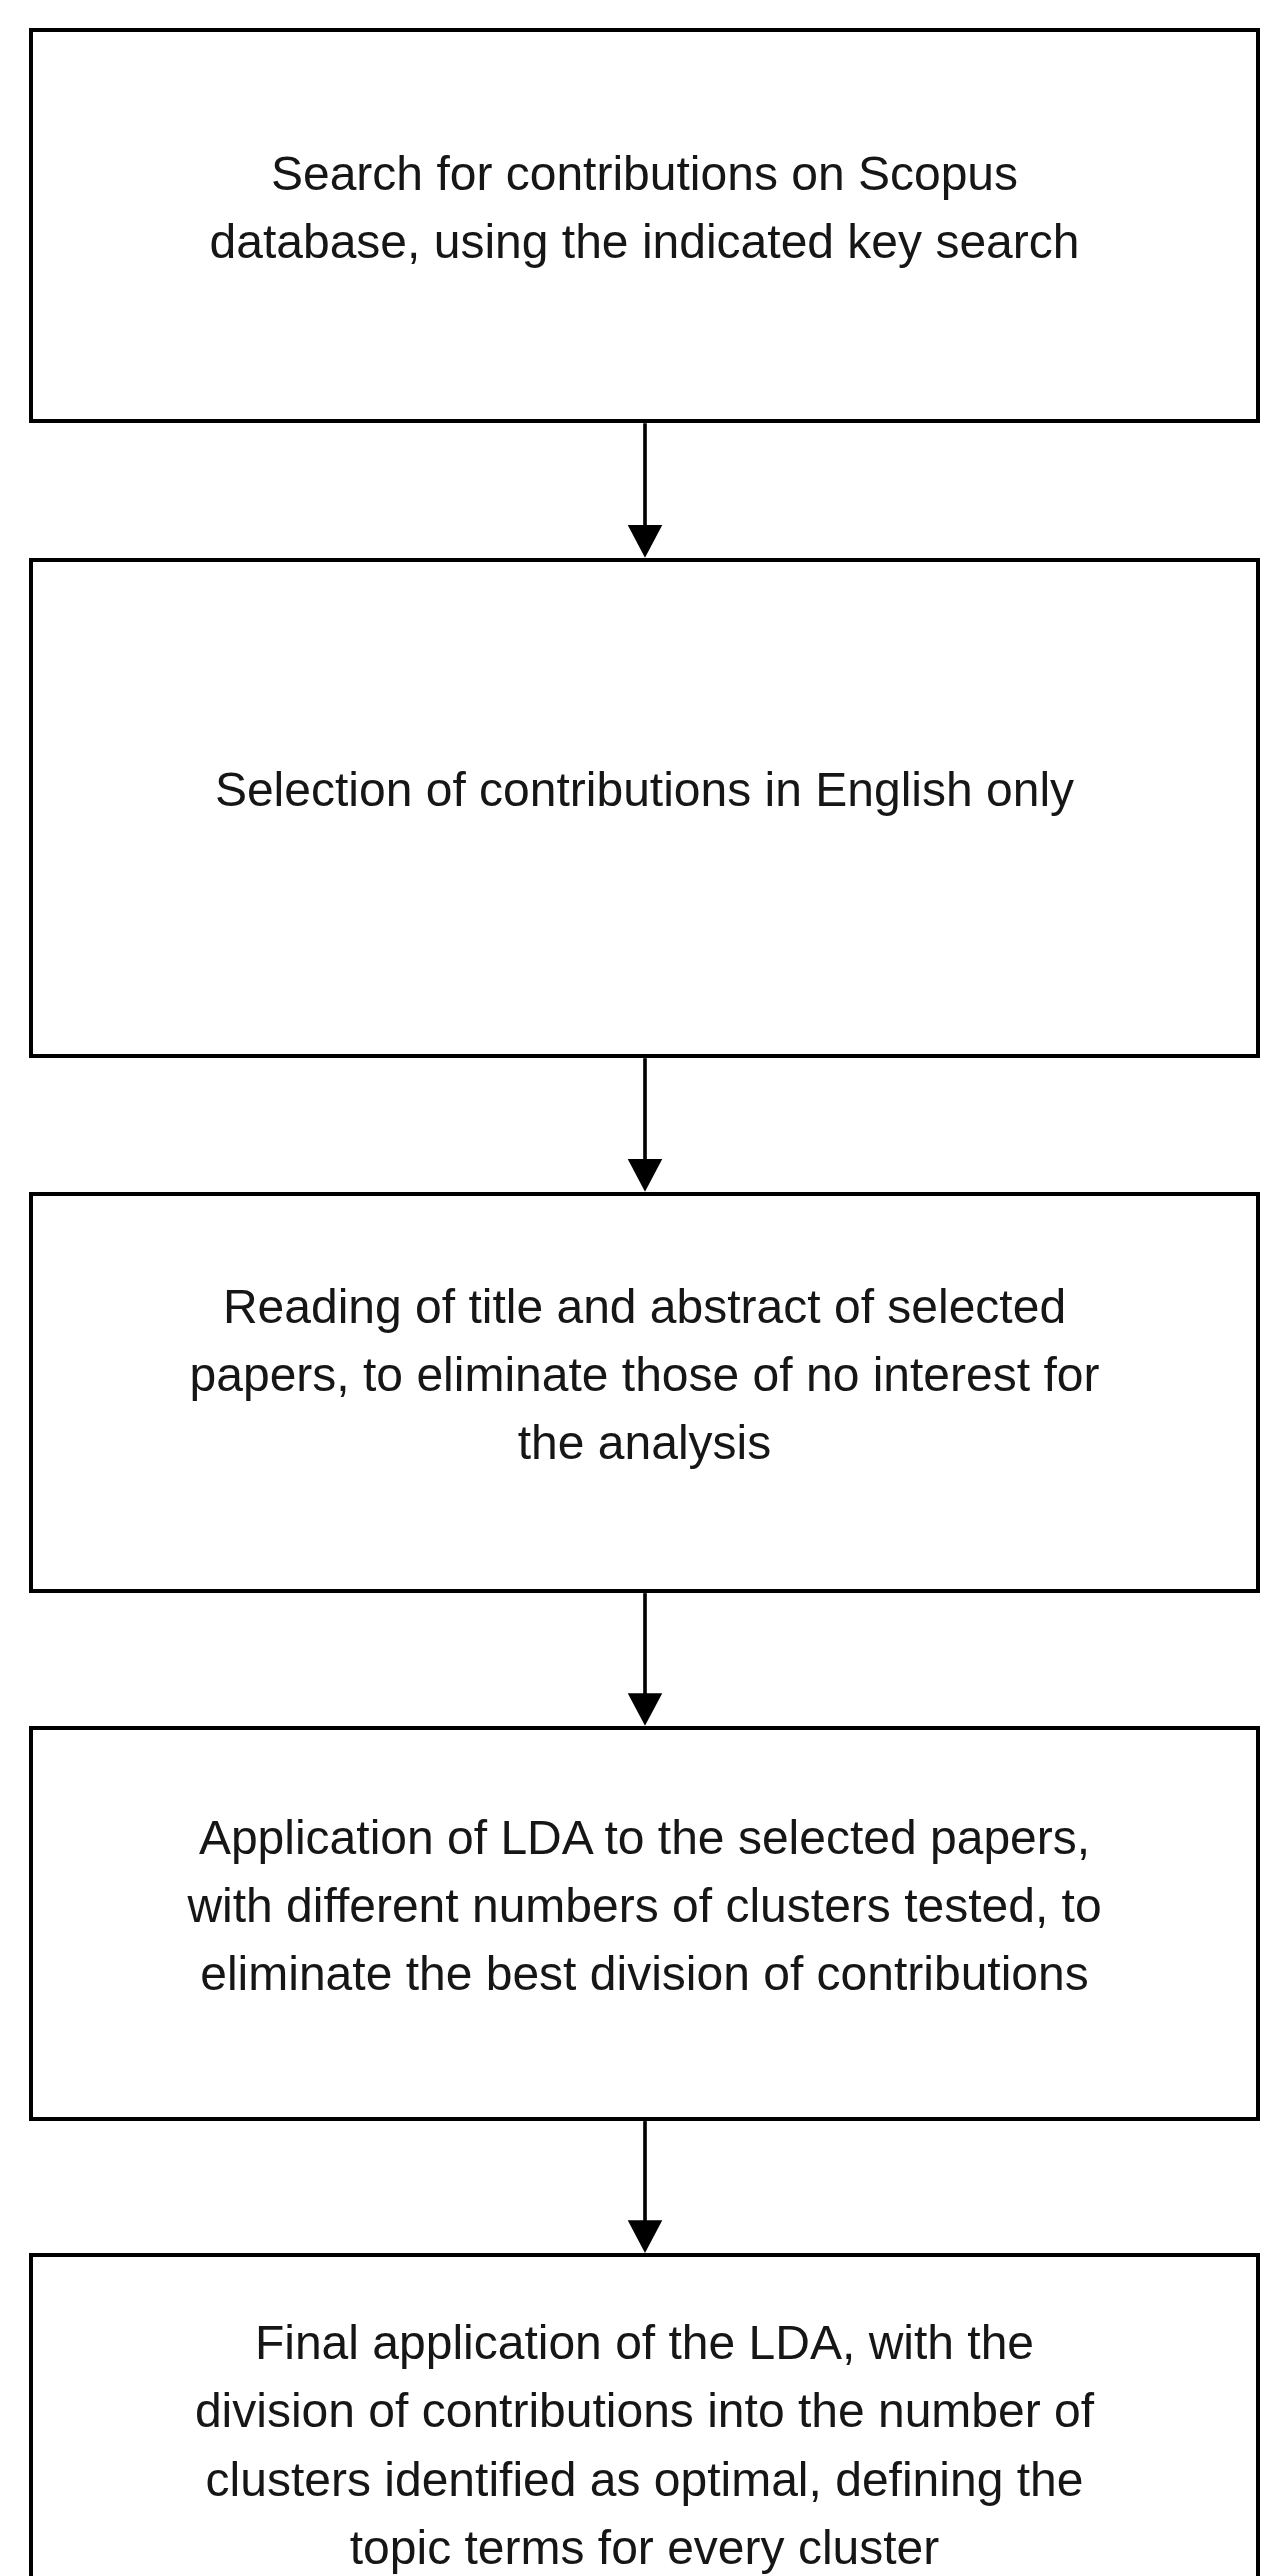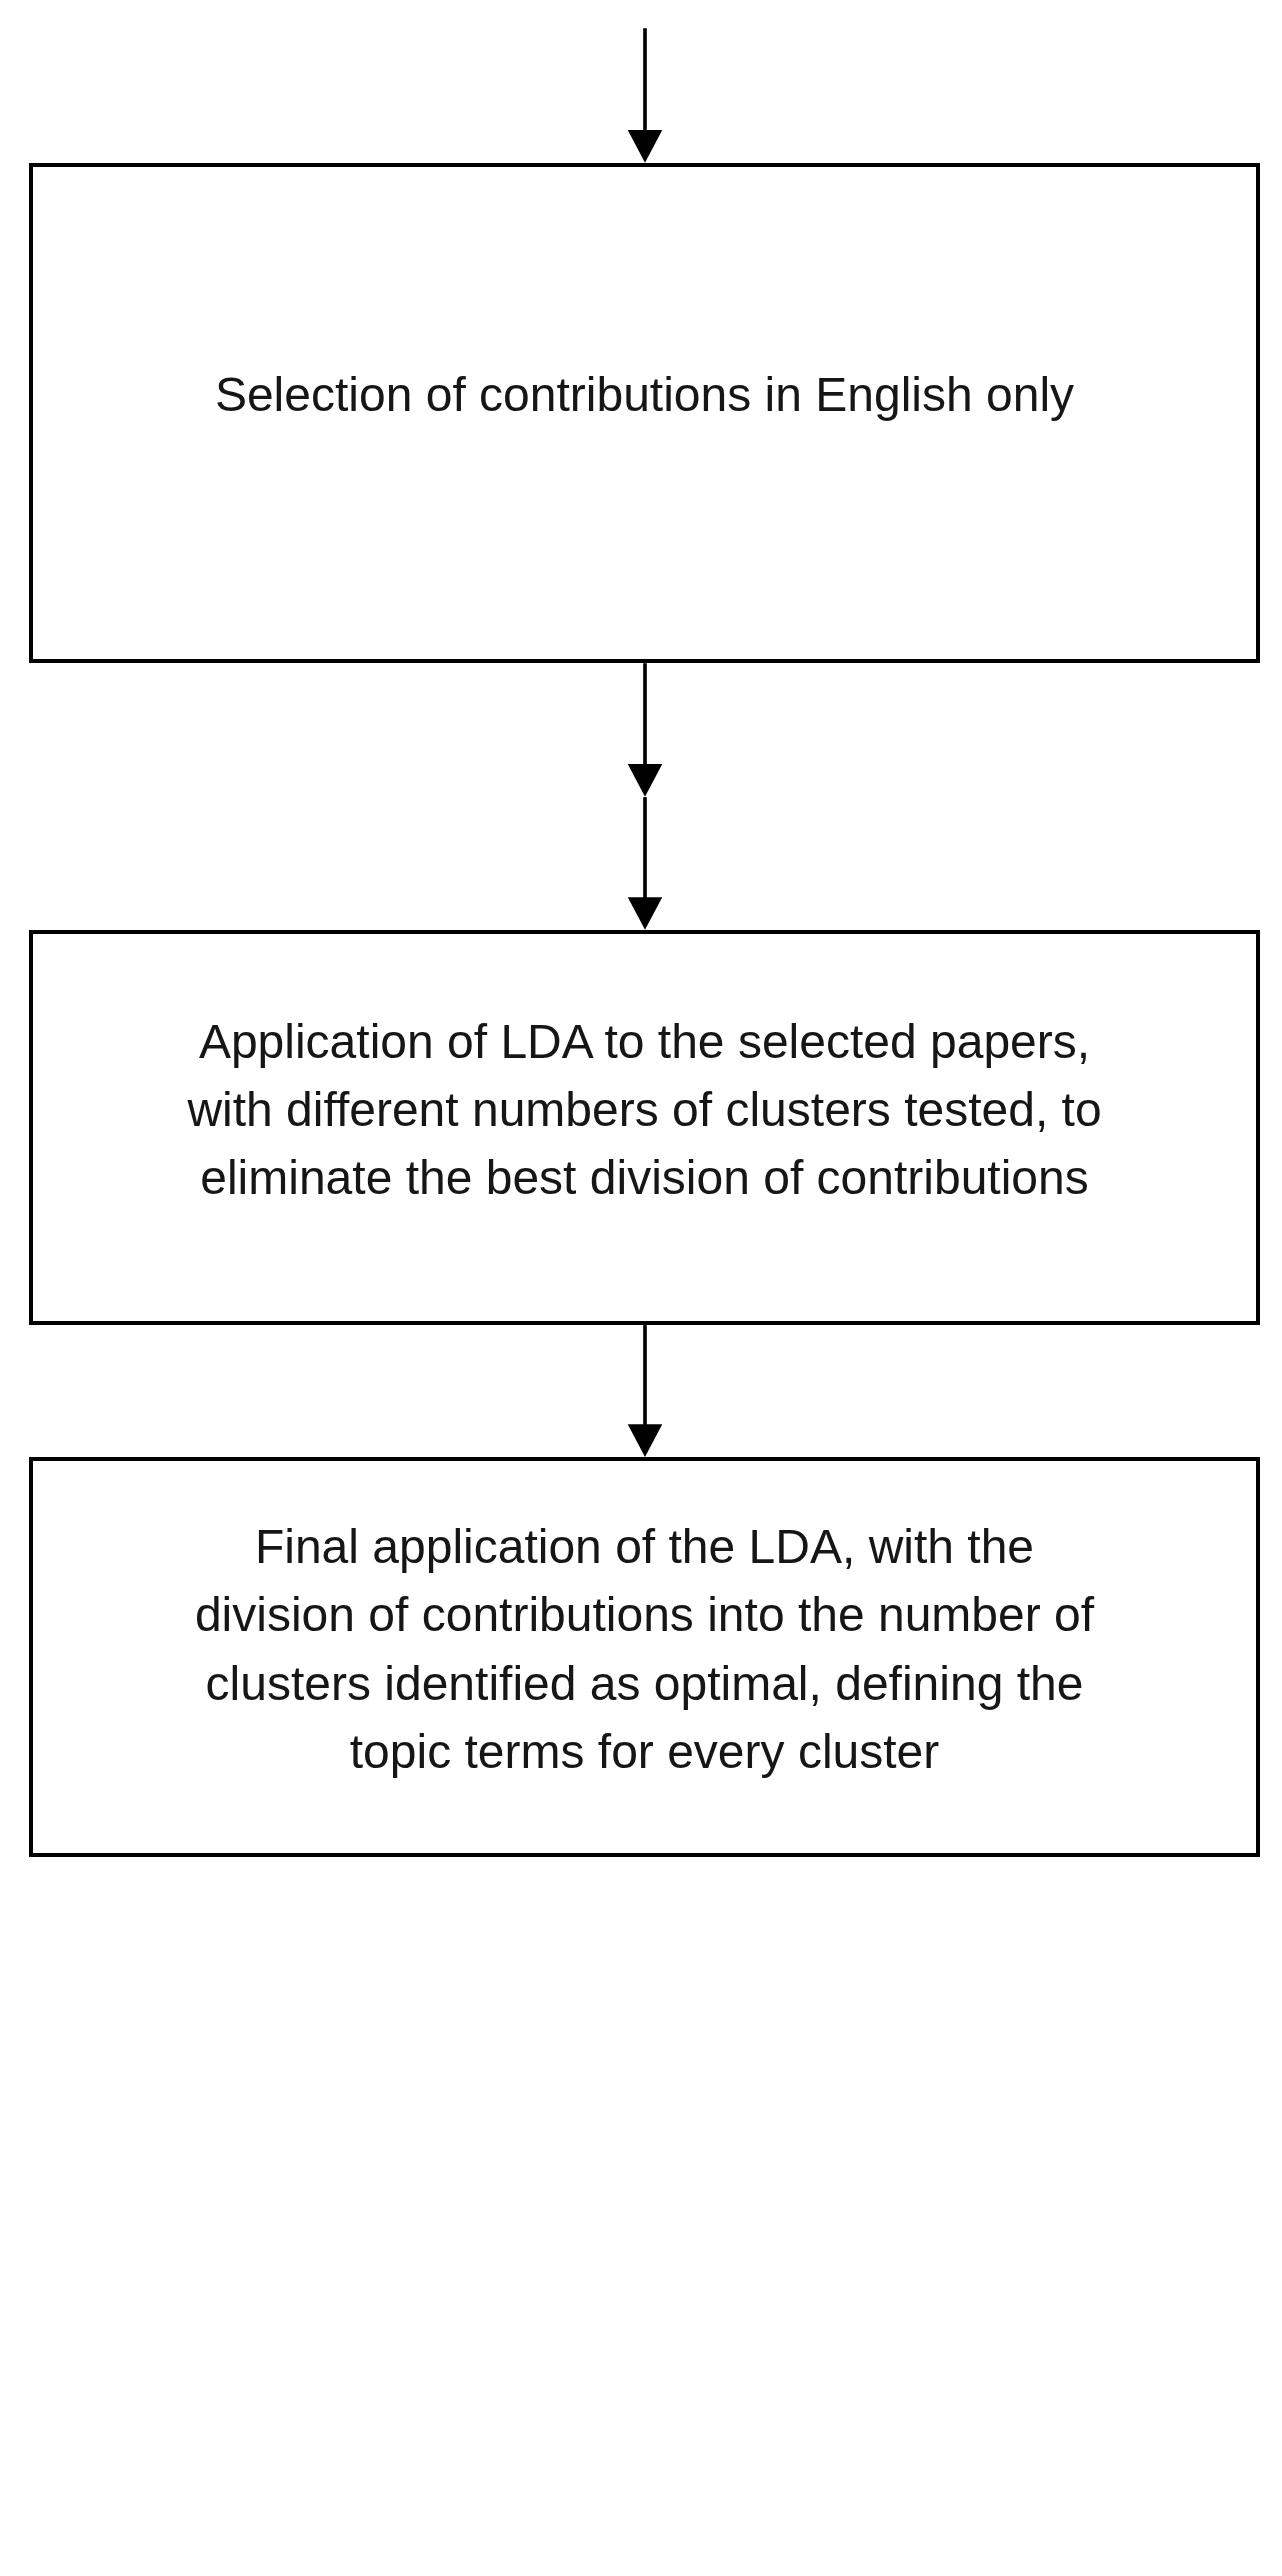--- a/index.html
+++ b/index.html
@@ -57,39 +57,48 @@
     align-items: stretch;
   }
   .connector svg { display: block; }
 </style>
 </head>
 <body>
 
 <div id="canvas">
   <div id="flow">
 
+    <div class="step step-1">
+      <p class="step-label">Search for contributions on Scopus
+database, using the indicated key search</p>
+    </div>
 
     <div class="connector gap-1">
       <svg width="40" height="135" viewBox="0 0 44 148">
         <line x1="22" y1="0" x2="22" y2="116" stroke="#000000" stroke-width="4"></line>
         <polygon points="3,112 41,112 22,148" fill="#000000"></polygon>
       </svg>
     </div>
 
     <div class="step step-2">
       <p class="step-label">Selection of contributions in English only</p>
     </div>
 
     <div class="connector gap-2">
       <svg width="40" height="134" viewBox="0 0 44 147">
         <line x1="22" y1="0" x2="22" y2="115" stroke="#000000" stroke-width="4"></line>
         <polygon points="3,111 41,111 22,147" fill="#000000"></polygon>
       </svg>
     </div>
 
+    <div class="step step-3">
+      <p class="step-label">Reading of title and abstract of selected
+papers, to eliminate those of no interest for
+the analysis</p>
+    </div>
 
     <div class="connector gap-3">
       <svg width="40" height="133" viewBox="0 0 44 146">
         <line x1="22" y1="0" x2="22" y2="114" stroke="#000000" stroke-width="4"></line>
         <polygon points="3,110 41,110 22,146" fill="#000000"></polygon>
       </svg>
     </div>
 
     <div class="step step-4">
       <p class="step-label">Application of LDA to the selected papers,

